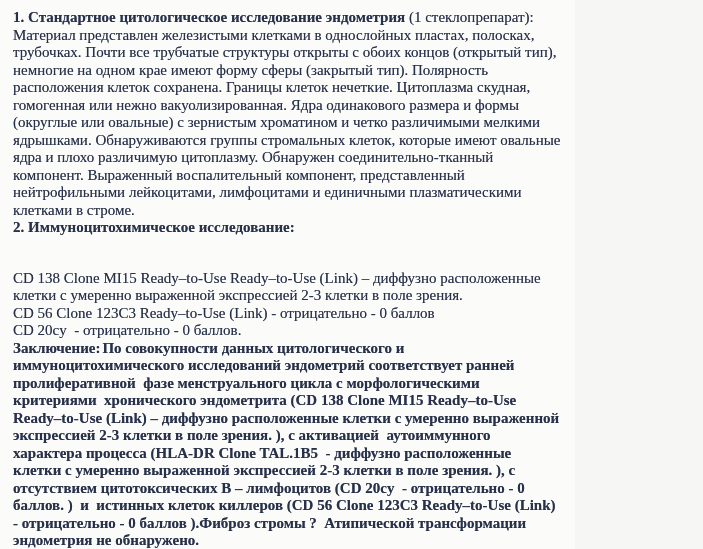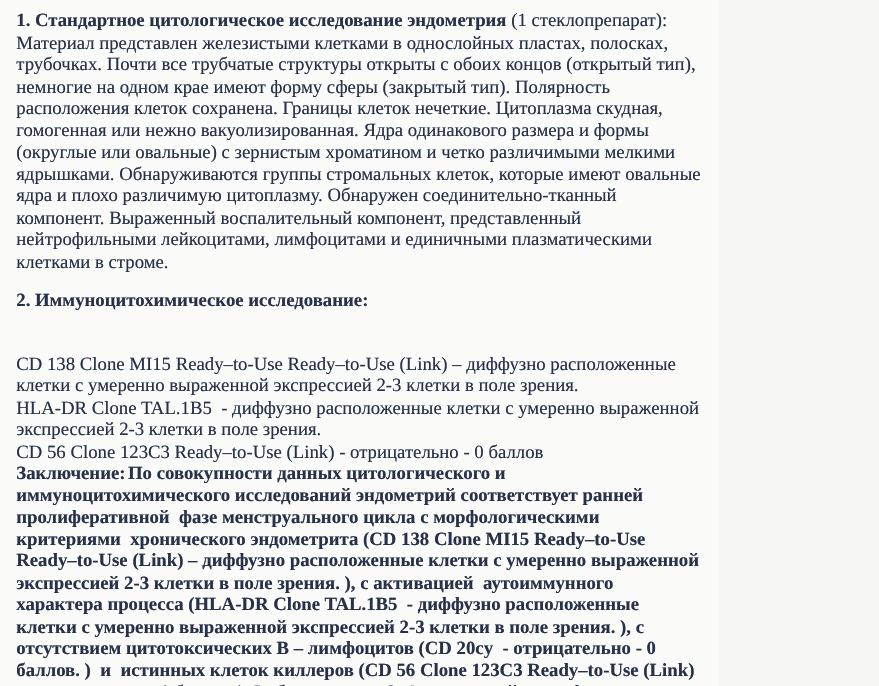--- a/index.html
+++ b/index.html
@@ -17,36 +17,36 @@
     line-height: 17.5px;
     padding: 9px 14px 0 13px;
     overflow: hidden;
     text-shadow: 0 0 0.5px rgba(40, 49, 74, 0.55);
   }
   .para {
     white-space: pre-wrap;
     margin: 0;
   }
   .b { font-weight: bold; }
-  .icc-heading { margin-top: 14px; }
+  .icc-heading { }
   .icc-first { margin-top: 33px; }
   .conclusion-label { margin-right: 2px; }
 </style>
 </head>
 <body>
 
 <div class="page">
 
   <p class="para"><span class="b">1. Стандартное цитологическое исследование эндометрия</span><span> (1 стеклопрепарат): Материал представлен железистыми клетками в однослойных пластах, полосках, трубочках. Почти все трубчатые структуры открыты с обоих концов (открытый тип), немногие на одном крае имеют форму сферы (закрытый тип). Полярность расположения клеток сохранена. Границы клеток нечеткие. Цитоплазма скудная, гомогенная или нежно вакуолизированная. Ядра одинакового размера и формы (округлые или овальные) с зернистым хроматином и четко различимыми мелкими ядрышками. Обнаруживаются группы стромальных клеток, которые имеют овальные ядра и плохо различимую цитоплазму. Обнаружен соединительно-тканный компонент. Выраженный воспалительный компонент, представленный нейтрофильными лейкоцитами, лимфоцитами и единичными плазматическими клетками в строме.</span></p>
 
   <p class="para b icc-heading">2. Иммуноцитохимическое исследование:</p>
 
   <p class="para icc-first">CD 138 Clone MI15 Ready–to-Use Ready–to-Use (Link) – диффузно расположенные клетки с умеренно выраженной экспрессией 2-3 клетки в поле зрения.</p>
 
-  <p class="para">HLA-DR Clone TAL.1B5  - диффузно расположенные клетки с умеренно выраженной экспрессией 2-3 клетки в поле зрения.</p>
 
   <p class="para">CD 56 Clone 123C3 Ready–to-Use (Link) - отрицательно - 0 баллов</p>
 
+  <p class="para">CD 20cy  - отрицательно - 0 баллов.</p>
 
   <p class="para b"><span class="conclusion-label">Заключение:</span><span>По совокупности данных цитологического и иммуноцитохимического исследований эндометрий соответствует ранней пролиферативной  фазе менструального цикла с морфологическими  критериями  хронического эндометрита (CD 138 Clone MI15 Ready–to-Use Ready–to-Use (Link) – диффузно расположенные клетки с умеренно выраженной экспрессией 2-3 клетки в поле зрения. ), с активацией  аутоиммунного характера процесса (HLA-DR Clone TAL.1B5  - диффузно расположенные клетки с умеренно выраженной экспрессией 2-3 клетки в поле зрения. ), с отсутствием цитотоксических В – лимфоцитов (CD 20cy  - отрицательно - 0 баллов. )  и  истинных клеток киллеров (CD 56 Clone 123C3 Ready–to-Use (Link) - отрицательно - 0 баллов ).Фиброз стромы ?  Атипической трансформации эндометрия не обнаружено.</span></p>
 
 
 </div>
 
 </body></html>

